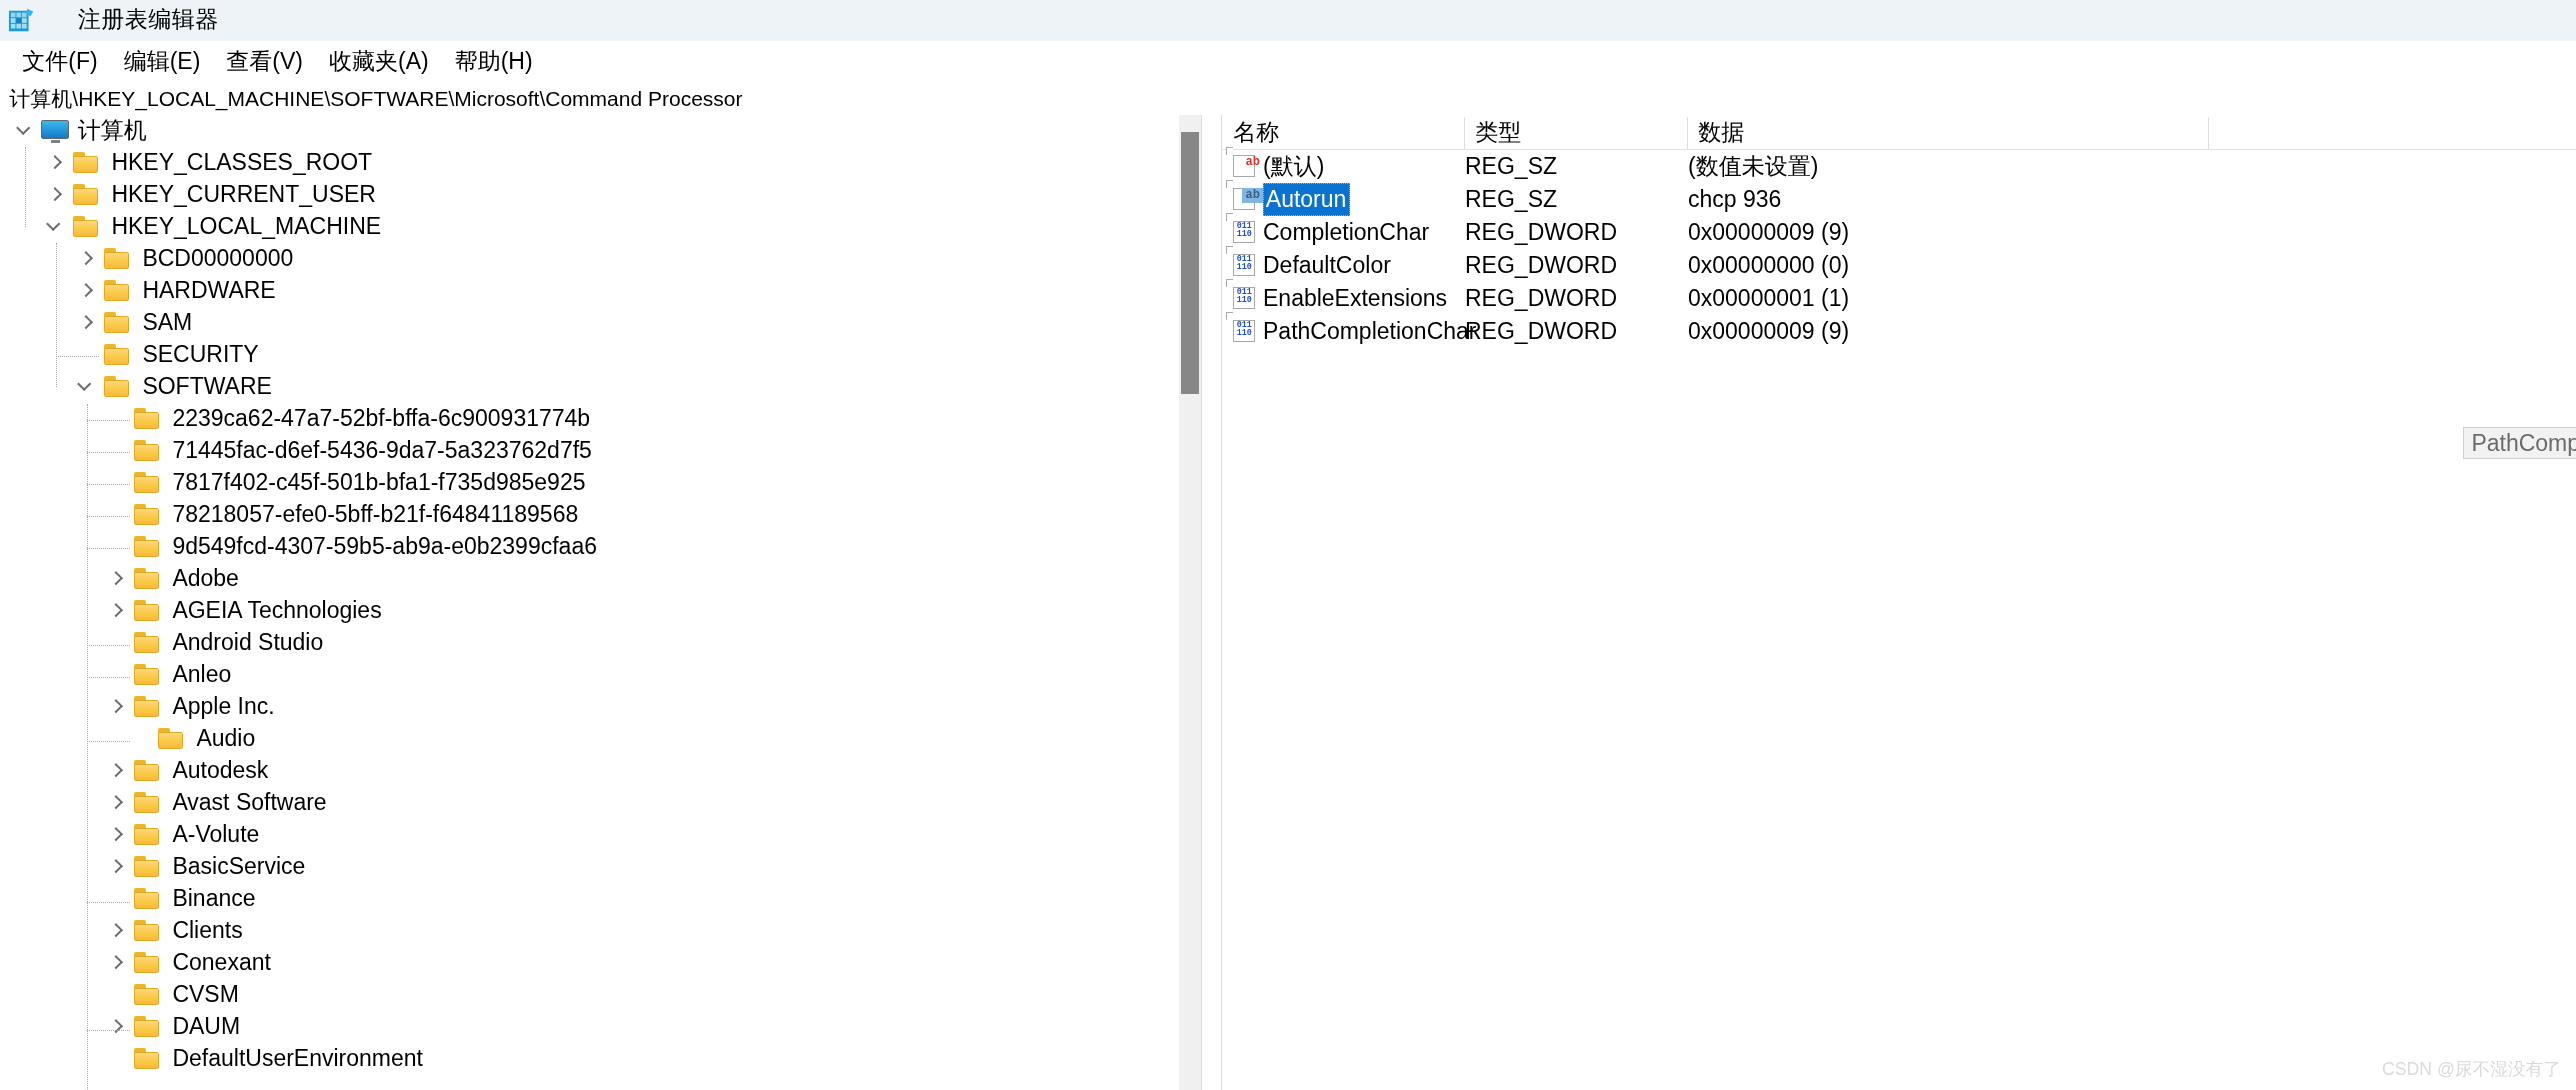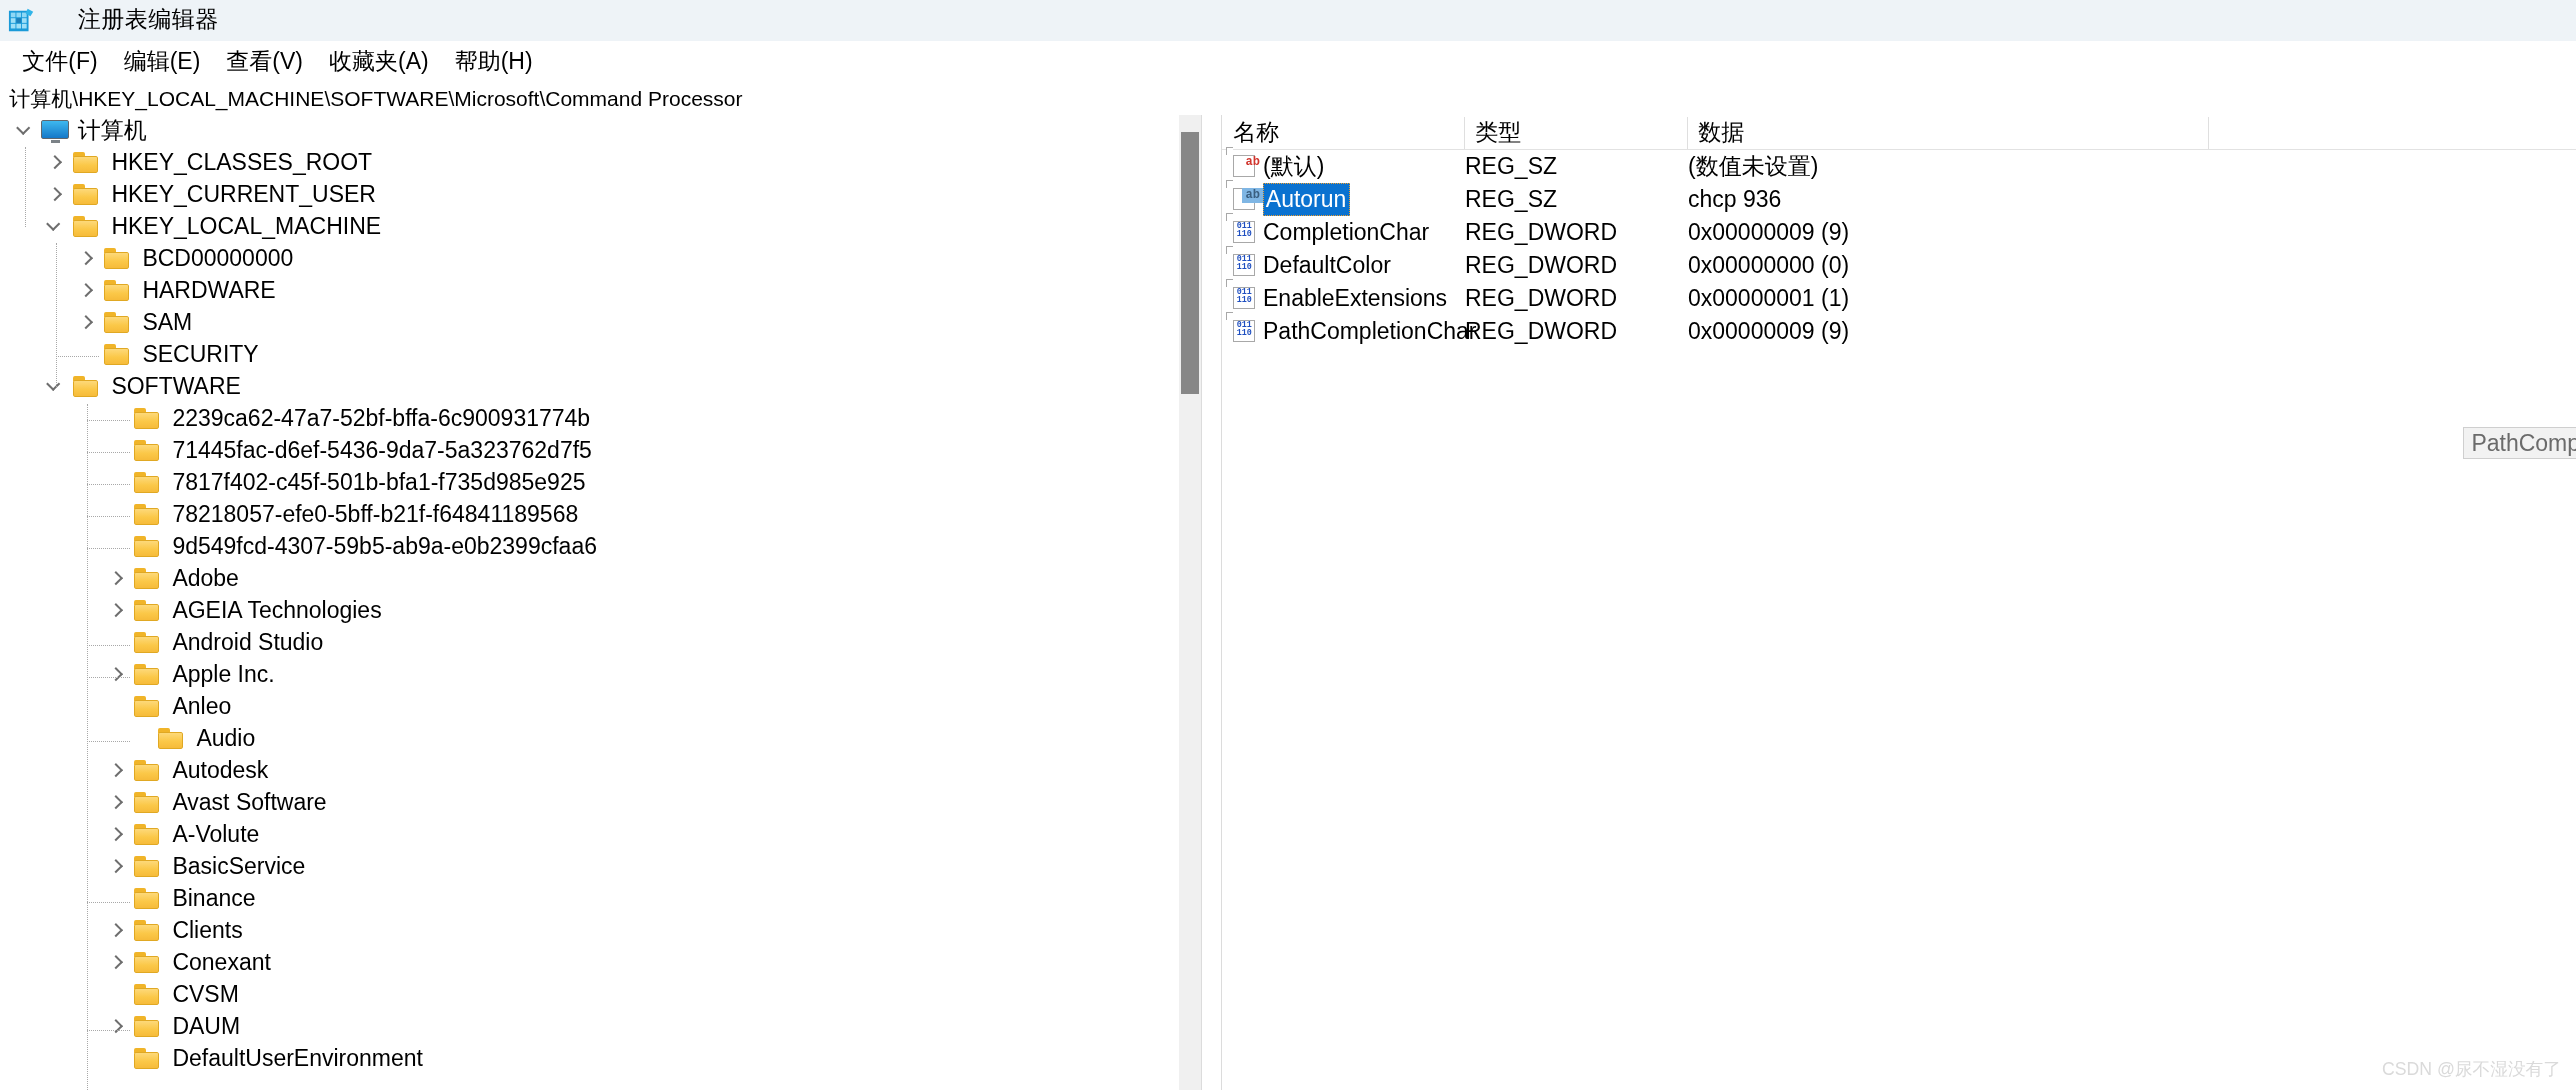--- a/index.html
+++ b/index.html
@@ -383,21 +383,21 @@
           <span class="label">SAM</span>
         </div>
         <div class="tree-row" style="padding-left: 71px;">
           <span class="twisty"></span>
           <span class="folder">
             <span class="fold-tab"></span>
             <span class="fold-body"></span>
           </span>
           <span class="label">SECURITY</span>
         </div>
-        <div class="tree-row" style="padding-left: 40px;">
+        <div class="tree-row" style="padding-left: 71px;">
           <span class="twisty has-chevron expanded"></span>
           <span class="folder">
             <span class="fold-tab"></span>
             <span class="fold-body"></span>
           </span>
           <span class="label">SOFTWARE</span>
         </div>
         <div class="tree-row" style="padding-left: 101px;">
           <span class="twisty"></span>
           <span class="folder">
@@ -456,34 +456,34 @@
         </div>
         <div class="tree-row" style="padding-left: 101px;">
           <span class="twisty"></span>
           <span class="folder">
             <span class="fold-tab"></span>
             <span class="fold-body"></span>
           </span>
           <span class="label">Android Studio</span>
         </div>
         <div class="tree-row" style="padding-left: 101px;">
+          <span class="twisty"></span>
+          <span class="folder">
+            <span class="fold-tab"></span>
+            <span class="fold-body"></span>
+          </span>
+          <span class="label">Anleo</span>
+        </div>
+        <div class="tree-row" style="padding-left: 101px;">
           <span class="twisty has-chevron"></span>
           <span class="folder">
             <span class="fold-tab"></span>
             <span class="fold-body"></span>
           </span>
           <span class="label">Apple Inc.</span>
-        </div>
-        <div class="tree-row" style="padding-left: 101px;">
-          <span class="twisty"></span>
-          <span class="folder">
-            <span class="fold-tab"></span>
-            <span class="fold-body"></span>
-          </span>
-          <span class="label">Anleo</span>
         </div>
         <div class="tree-row" style="padding-left: 101px; margin-left: 24px;">
           <span class="twisty"></span>
           <span class="folder">
             <span class="fold-tab"></span>
             <span class="fold-body"></span>
           </span>
           <span class="label">Audio</span>
         </div>
         <div class="tree-row" style="padding-left: 101px;">

